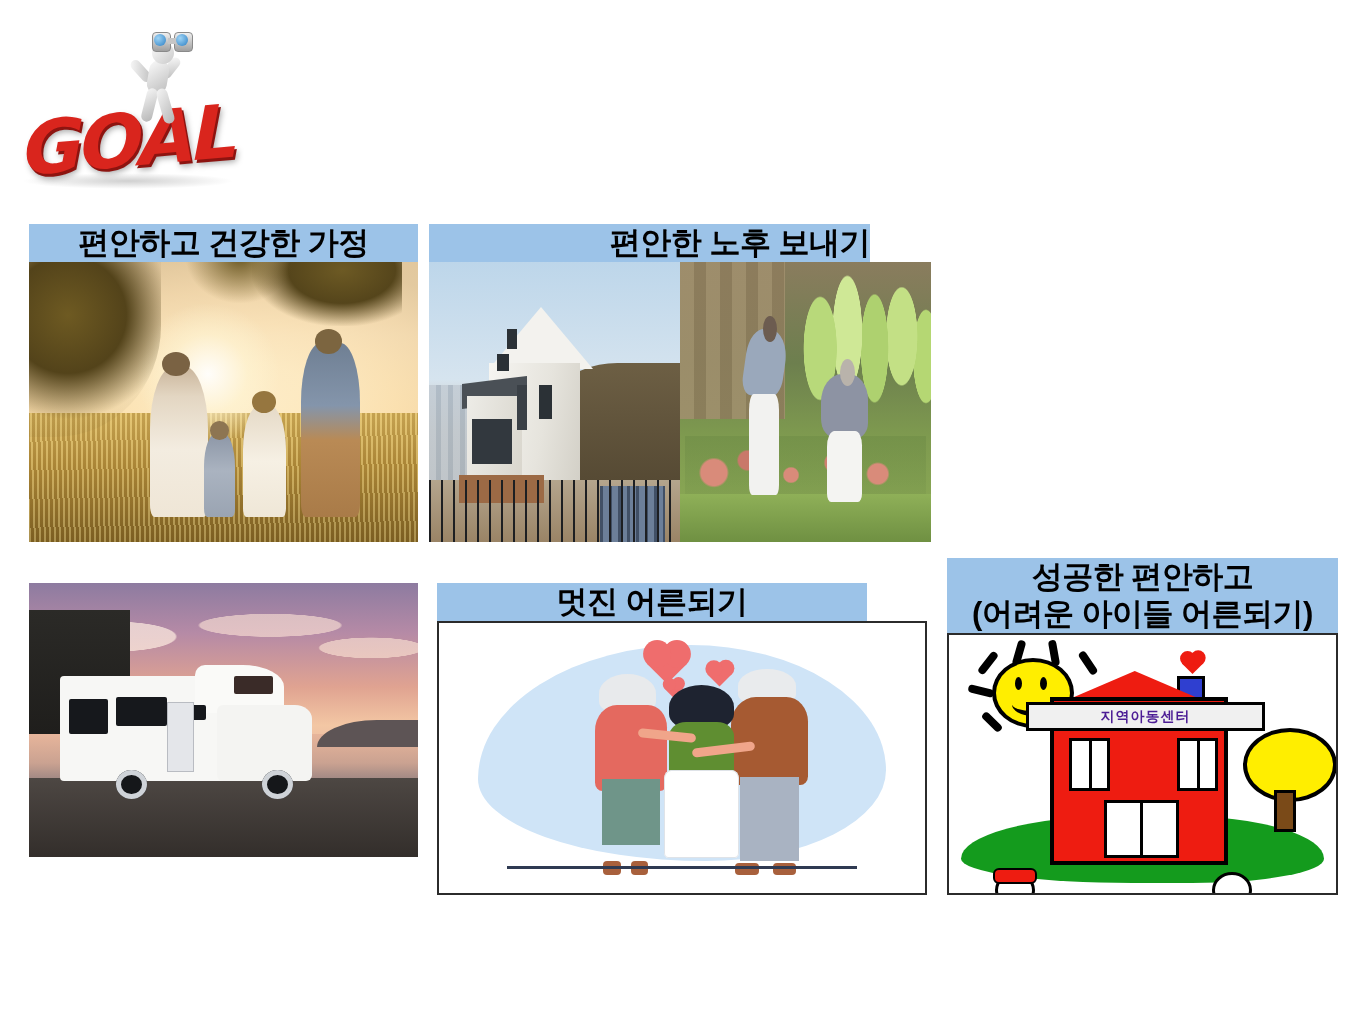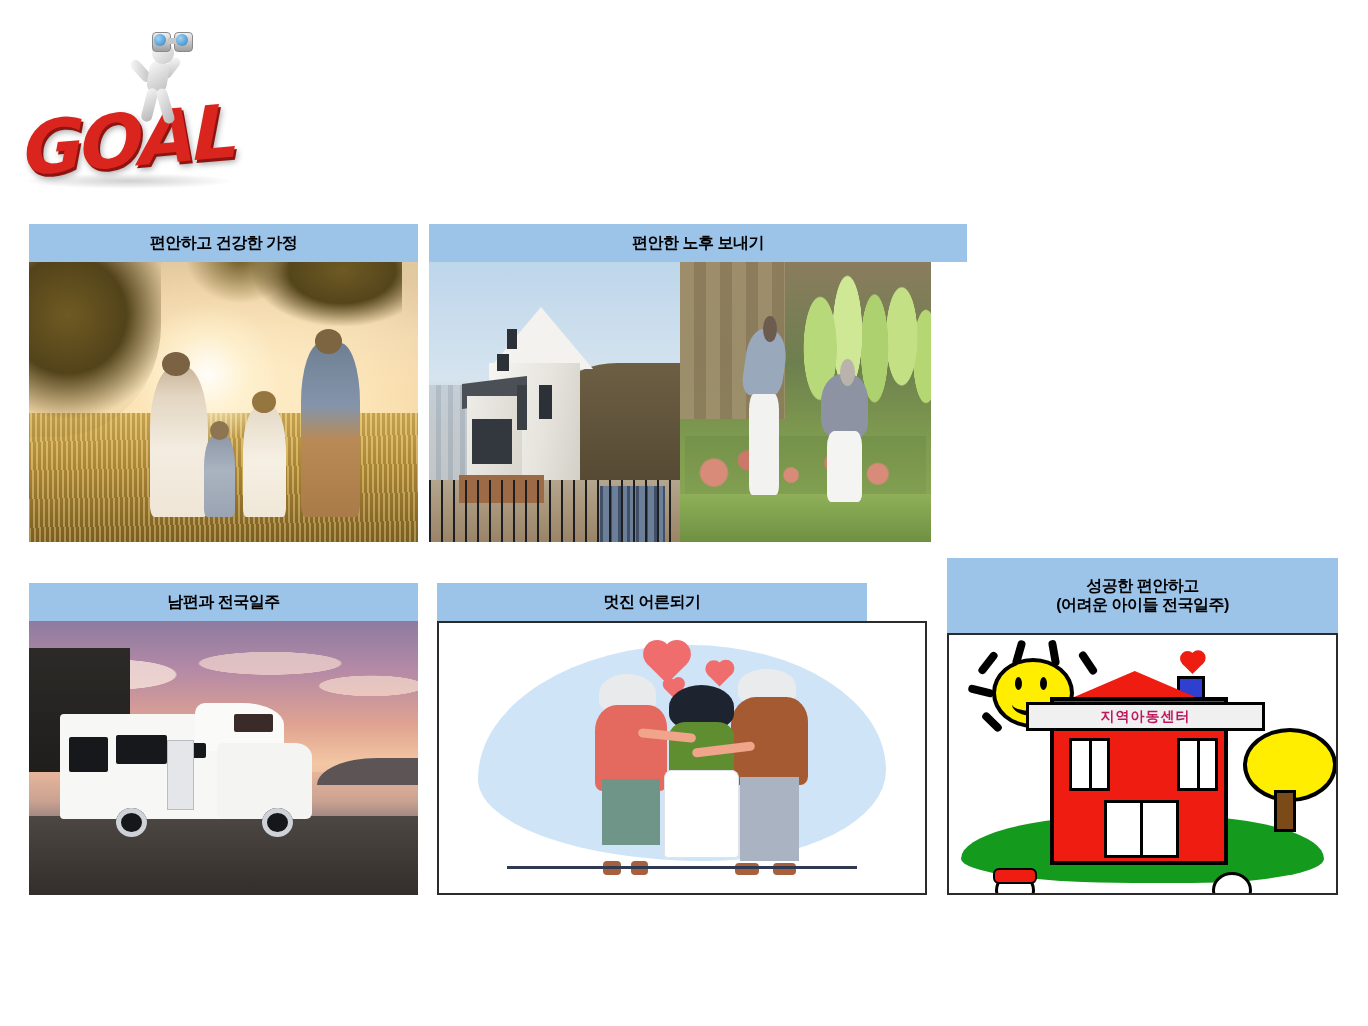--- a/index.html
+++ b/index.html
@@ -50,21 +50,21 @@
   .slide-title{
     position:absolute;left:246px;top:88px;
     font-size:44px;font-weight:bold;color:#262626;
     letter-spacing:-1px;white-space:nowrap;
   }
 
   
   .card{position:absolute;}
   .cap{
     background:#9cc3e8;color:#000;
-    font-size:16px;font-weight:bold;
+    font-size:31px;font-weight:bold;
     text-align:center;letter-spacing:-.5px;
     display:flex;flex-direction:column;align-items:center;justify-content:center;
     line-height:1.18;
   }
   .cap .l2{display:block;}
   .media{position:relative;overflow:hidden;background:#fff;}
   .media.framed{border:2px solid #2b2b2b;box-sizing:border-box;}
   .media.split{display:flex;}
   .media.split > div{flex:1 1 50%;position:relative;overflow:hidden;}
 
@@ -268,21 +268,21 @@
   .il-center .sun-eye.l{left:26%;} .il-center .sun-eye.r{left:60%;}
   .il-center .sun-mouth{position:absolute;left:22%;top:48%;width:56%;height:30%;
     border-bottom:5px solid #000;border-radius:0 0 50% 50%;}
   .il-center .ray{position:absolute;background:#000;border-radius:4px;}
   .il-center .house{position:absolute;left:26%;top:24%;width:44%;height:62%;
     background:#ee1c11;border:4px solid #000;}
   .il-center .roof{position:absolute;left:23%;top:14%;width:50%;height:16%;
     background:#ee1c11;clip-path:polygon(50% 0,100% 100%,0 100%);}
   .il-center .sign{position:absolute;left:20%;top:26%;width:60%;height:9%;
     background:#f0f0f0;border:3px solid #000;display:flex;align-items:center;justify-content:center;
-    font-size:14px;font-weight:bold;color:#be185d;letter-spacing:1px;white-space:nowrap;}
+    font-size:14px;font-weight:bold;color:#4c1d95;letter-spacing:1px;white-space:nowrap;}
   .il-center .chim{position:absolute;left:59%;top:16%;width:22px;height:26px;background:#2f3fd0;border:3px solid #000;}
   .il-center .heart{position:absolute;left:61%;top:8%;width:15px;height:15px;background:#ee1c11;transform:rotate(-45deg);}
   .il-center .heart:before,.il-center .heart:after{content:"";position:absolute;width:15px;height:15px;background:#ee1c11;border-radius:50%;}
   .il-center .heart:before{left:7.5px;top:0;} .il-center .heart:after{left:0;top:-7.5px;}
   .il-center .win{position:absolute;width:9%;height:18%;background:#fff;border:3px solid #000;top:40%;}
   .il-center .win.l{left:31%;} .il-center .win.r{left:59%;}
   .il-center .win:after{content:"";position:absolute;left:48%;top:0;width:3px;height:100%;background:#000;}
   .il-center .door{position:absolute;left:40%;top:64%;width:18%;height:20%;background:#fff;border:3px solid #000;}
   .il-center .door:after{content:"";position:absolute;left:48%;top:0;width:3px;height:100%;background:#000;}
   .il-center .tree-top{position:absolute;left:76%;top:36%;width:86px;height:66px;border-radius:50%;
@@ -342,21 +342,21 @@
             <div class="hd"></div>
           </div>
         <div class="p adultR">
             <div class="hd"></div>
           </div>
       </div>
     </div>
   </div>
 
   <div class="card" style="left:429px;top:224px;width:502px;height:318px;">
-    <div class="cap" style="width:538px;height:38px;">
+    <div class="cap" style="width:441px;height:38px;align-items:flex-end;">
       <span>편안한 노후 보내기</span>
     </div>
     <div class="media split" style="width:502px;height:280px;">
       <div>
         <div class="ph-house">
           <div class="hill"></div>
           <div class="city"></div>
           <div class="roof"></div>
           <div class="body"></div>
           <div class="wingroof"></div>
@@ -387,23 +387,20 @@
               <div class="legs"></div>
               <div class="hd"></div>
             </div>
         </div>
       </div>
     </div>
   </div>
 
 
   <div class="card" style="left:29px;top:583px;width:389px;height:312px;">
-    <div class="cap" style="width:389px;height:38px;">
-      <span>남편과 전국일주</span>
-    </div>
     <div class="media" style="width:389px;height:274px;">
       <div class="ph-rv">
         <div class="clouds"></div>
         <div class="forest"></div>
         <div class="sea"></div>
         <div class="headland"></div>
         <div class="beach"></div>
         <div class="van">
           <div class="box"></div>
           <div class="over"></div>
@@ -452,21 +449,21 @@
         <div class="arm armL"></div>
         <div class="arm armR"></div>
         <div class="ground"></div>
       </div>
     </div>
   </div>
 
   <div class="card" style="left:947px;top:558px;width:391px;height:337px;">
     <div class="cap" style="width:391px;height:75px;">
       <span>성공한 편안하고</span>
-      <span class="l2">(어려운 아이들 전국일주)</span>
+      <span class="l2">(어려운 아이들 어른되기)</span>
     </div>
     <div class="media framed" style="width:391px;height:262px;">
       <div class="il-center">
         <div class="grass"></div>
 
         <div class="ray" style="left:9%;top:6%;width:8px;height:26px;transform:rotate(38deg);"></div>
         <div class="ray" style="left:17%;top:2%;width:8px;height:26px;transform:rotate(16deg);"></div>
         <div class="ray" style="left:26%;top:2%;width:8px;height:26px;transform:rotate(-10deg);"></div>
         <div class="ray" style="left:35%;top:6%;width:8px;height:26px;transform:rotate(-34deg);"></div>
         <div class="ray" style="left:5%;top:20%;width:26px;height:8px;transform:rotate(14deg);"></div>

